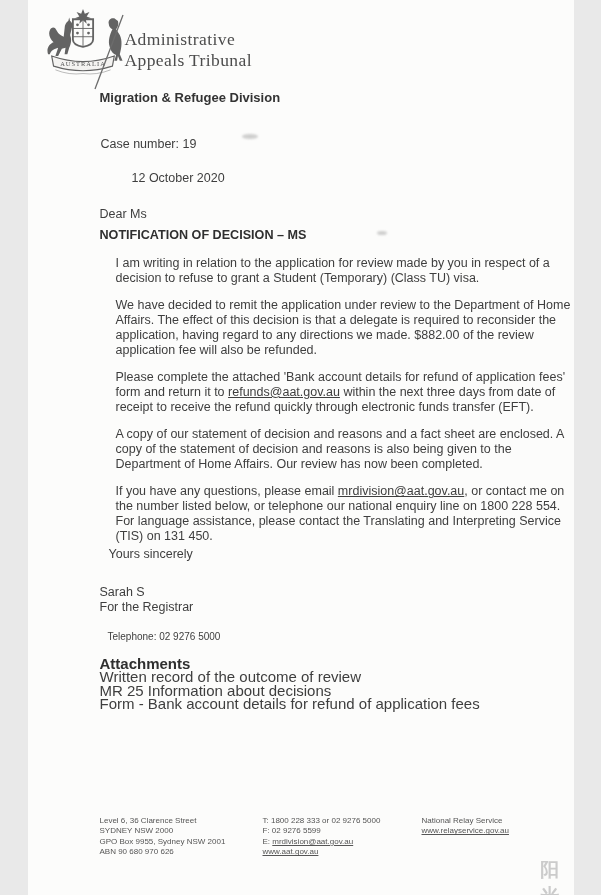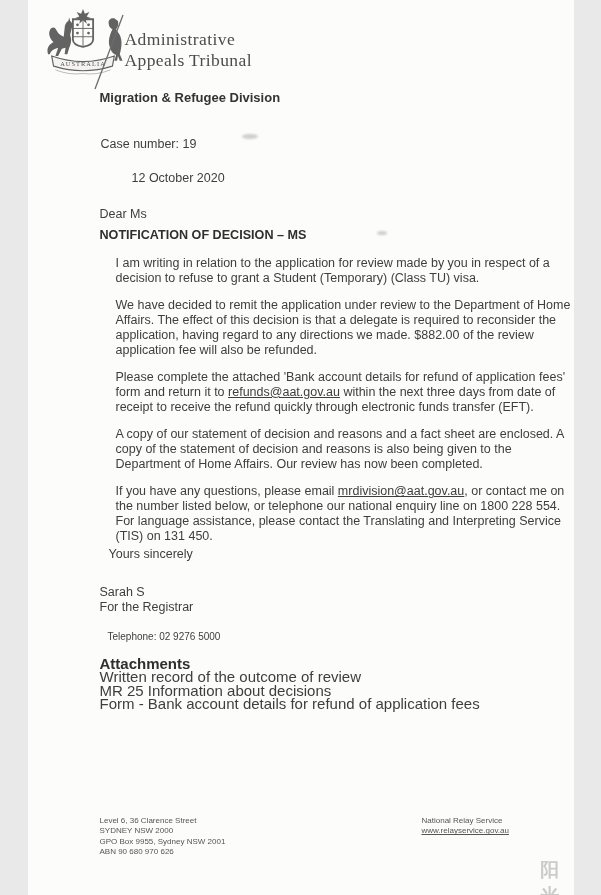--- a/index.html
+++ b/index.html
@@ -120,20 +120,28 @@
     <div>MR 25 Information about decisions</div>
     <div>Form - Bank account details for refund of application fees</div>
   </div>
 
   <div class="footer-col col1">
     <div>Level 6, 36 Clarence Street</div>
     <div>SYDNEY NSW 2000</div>
     <div>GPO Box 9955, Sydney NSW 2001</div>
     <div>ABN 90 680 970 626</div>
   </div>
+  <div class="footer-col col2">
+    <div>T: 1800 228 333 or 02 9276 5000</div>
+    <div>F: 02 9276 5599</div>
+    <div>
+      <span>E: </span><span class="link">mrdivision@aat.gov.au</span>
+    </div>
+    <div class="link">www.aat.gov.au</div>
+  </div>
   <div class="footer-col col3">
     <div>National Relay Service</div>
     <div class="link">www.relayservice.gov.au</div>
   </div>
 
   <div class="watermark">
     <svg width="32" height="30" viewBox="0 0 34 30">
       <g fill="none" stroke="#c8c8c8" stroke-width="1.6" stroke-linecap="round">
         <circle cx="20" cy="12" r="10"></circle>
         <path d="M15 15 Q20 19 25 15"></path>

